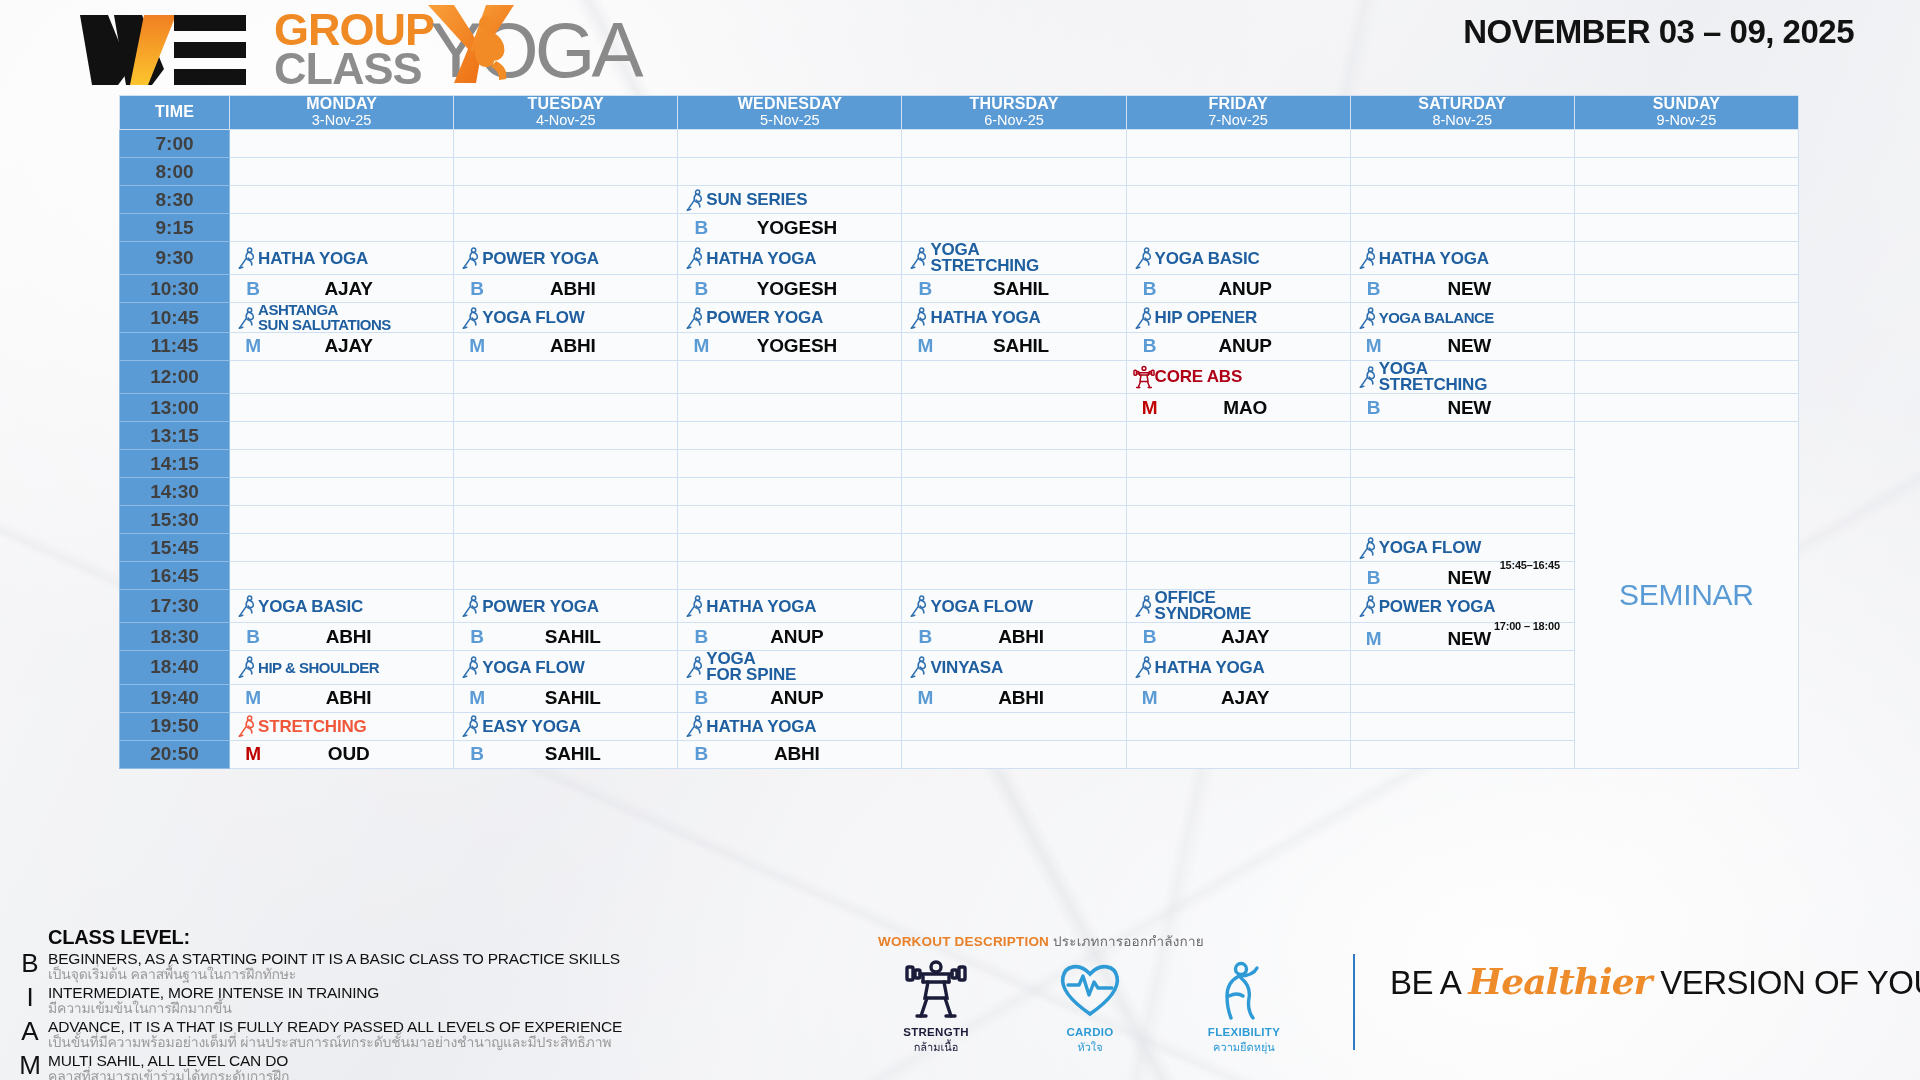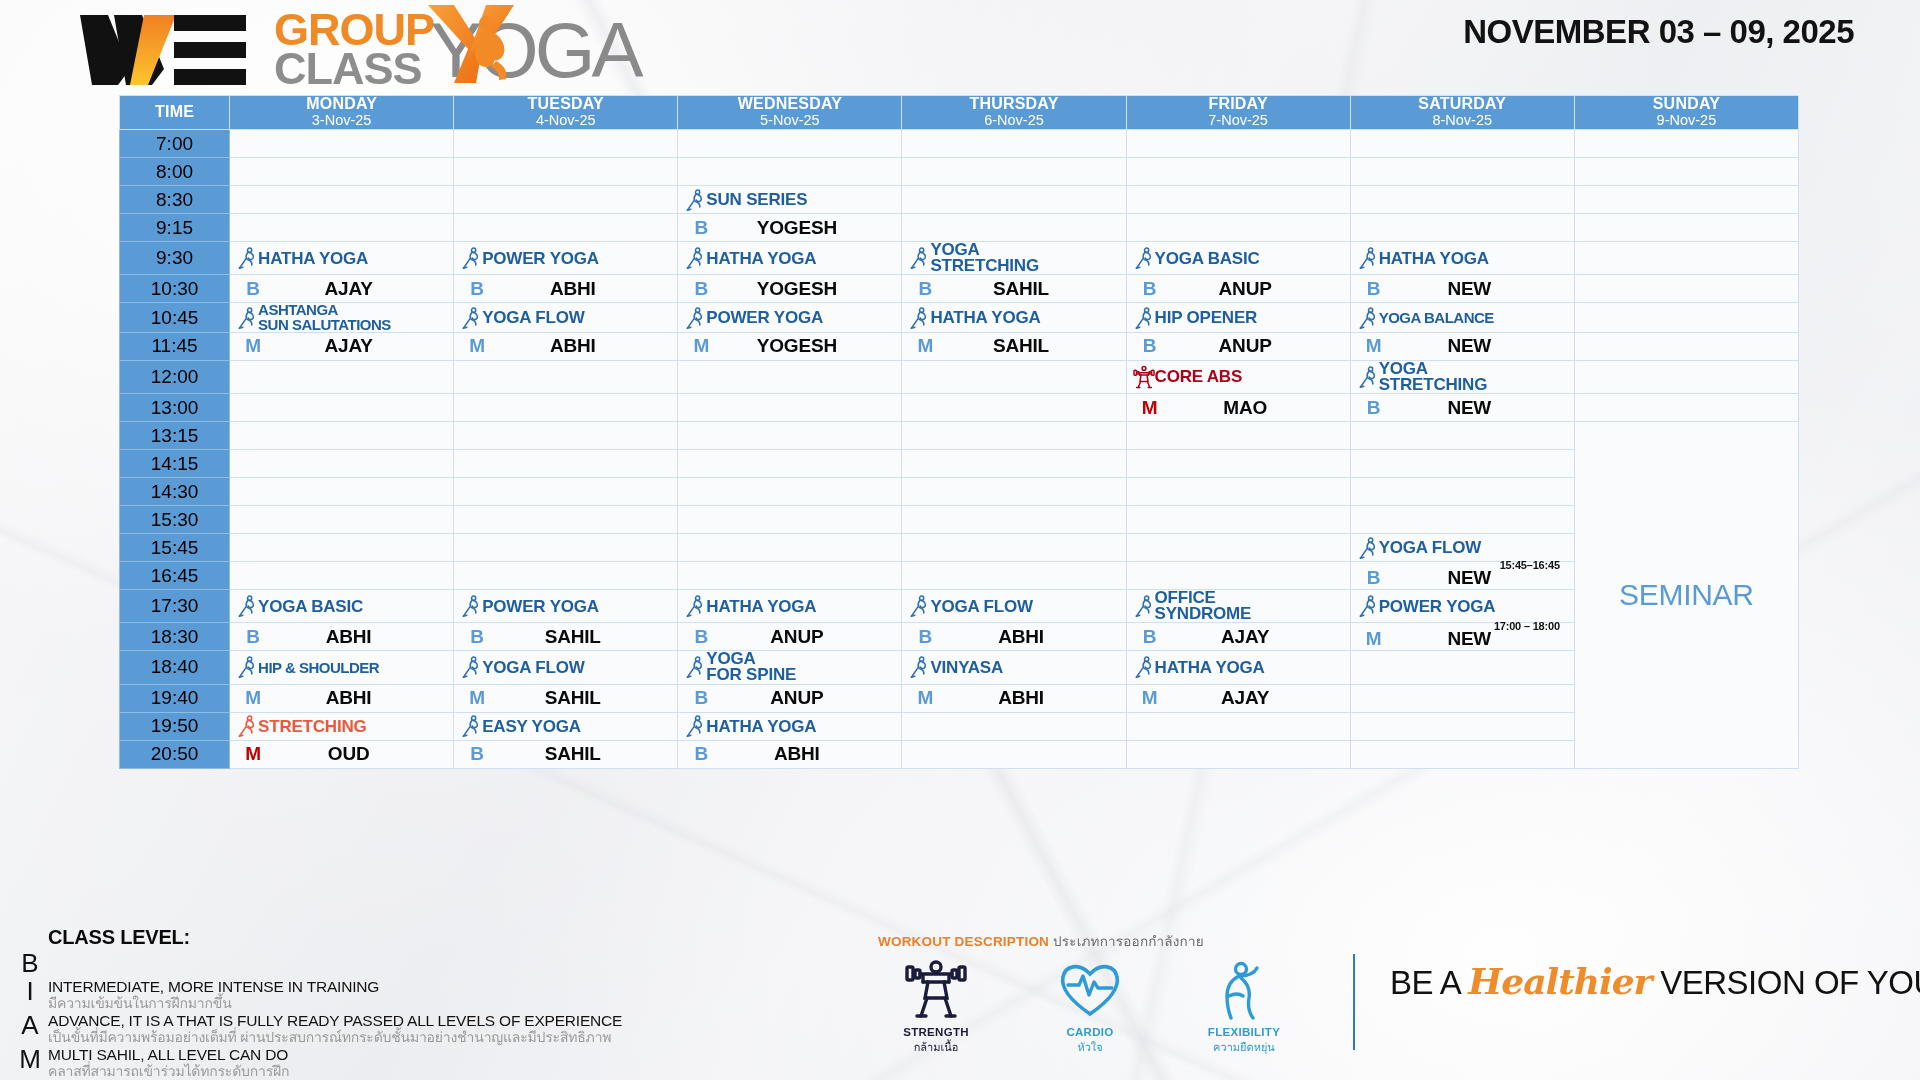--- a/index.html
+++ b/index.html
@@ -40,21 +40,21 @@
   .sched{ position:absolute; left:119px; top:95px; width:1680px; border-collapse:collapse; table-layout:fixed; }
   .sched col.timecol{ width:110px; }
   .sched col.daycol{ width:224px; }
   .sched th, .sched td{ border:1px solid #cfe0f2; padding:0; }
 
   thead th{ background:#5B9BD5; color:#fff; height:34px; vertical-align:middle; border-color:#8fbbe4; }
   thead th .dn{ font-size:16px; font-weight:bold; letter-spacing:.2px; line-height:1.05; display:block; }
   thead th .dd{ font-size:14.5px; font-weight:normal; letter-spacing:0; line-height:1.1; display:block; }
   thead th.timehead .dn{ font-size:16px; }
 
-  td.time{ background:#5B9BD5; color:#000000; font-size:19px; font-weight:normal; text-align:center; height:28px; border-color:#8fbbe4; }
+  td.time{ background:#5B9BD5; color:#404040; font-size:19px; font-weight:bold; text-align:center; height:28px; border-color:#8fbbe4; }
   td.cell{ background:#fafbfc; height:28px; position:relative; }
 
   .toprow .cell{ vertical-align:middle; }
   .classline{ display:flex; align-items:center; justify-content:flex-start; padding:0 6px 0 6px; height:100%; }
   .ic{ width:22px; min-width:22px; height:26px; display:inline-flex; align-items:center; justify-content:center; }
   .cname{ flex:1; font-size:17px; font-weight:bold; color:#1F5FA0; letter-spacing:-.2px; line-height:1.0; padding-right:4px;}
   .cname.two{ font-size:17px; line-height:.95; }
   .cname.sm{ font-size:15px; letter-spacing:-.5px; }
   .cname.red{ color:#B00018; }
   .cname.orange{ color:#F0563A; }
@@ -1047,20 +1047,24 @@
     </tbody>
 </table>
 
 <div class="footer">
 
   <div class="lvlbox">
     <div class="t">CLASS LEVEL:</div>
     <div id="legend-rows">
         <div class="lrow">
           <span class="k">B</span>
+          <span class="d">
+            <span class="en" style="display:block">BEGINNERS, AS A STARTING POINT IT IS A BASIC CLASS TO PRACTICE SKILLS</span>
+            <span class="th" style="display:block">เป็นจุดเริ่มต้น คลาสพื้นฐานในการฝึกทักษะ</span>
+          </span>
         </div>
         <div class="lrow">
           <span class="k">I</span>
           <span class="d">
             <span class="en" style="display:block">INTERMEDIATE, MORE INTENSE IN TRAINING</span>
             <span class="th" style="display:block">มีความเข้มข้นในการฝึกมากขึ้น</span>
           </span>
         </div>
         <div class="lrow">
           <span class="k">A</span>

